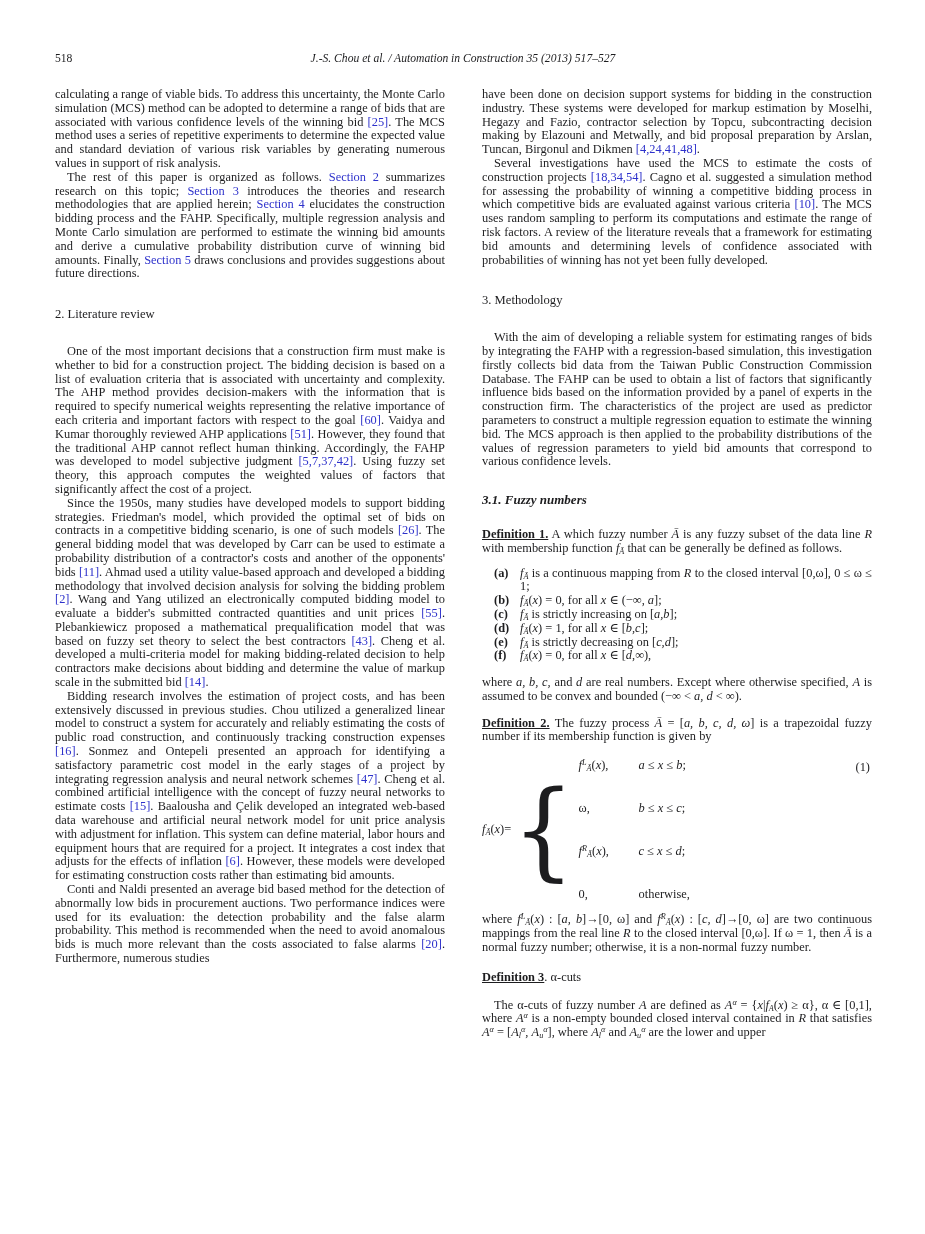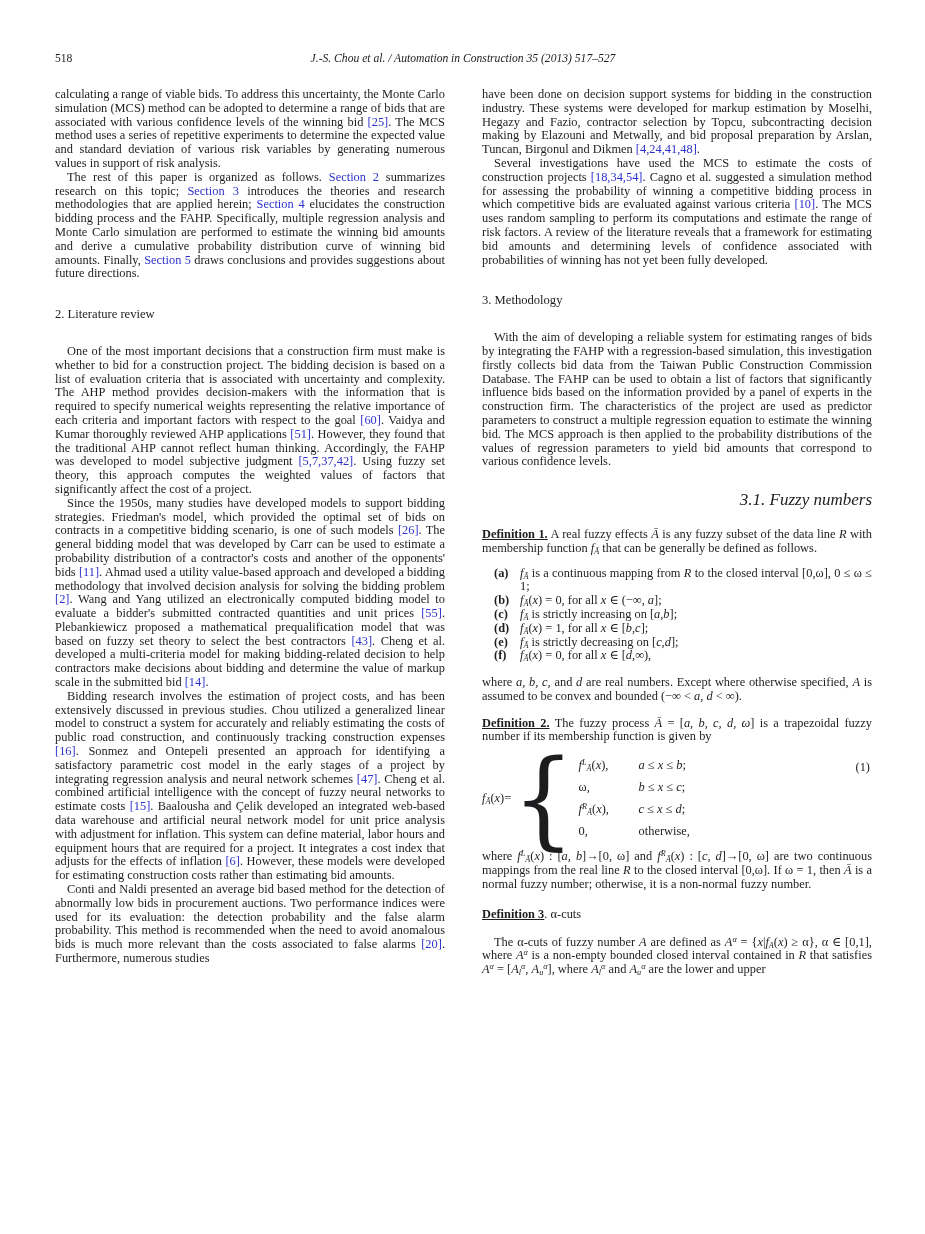--- a/index.html
+++ b/index.html
@@ -31,22 +31,22 @@
     font-size:12.4px;line-height:13.8px;
     text-align:justify;
   }
   .para{margin:0;text-indent:12px;}
   .para.noindent{text-indent:0;}
   .section-heading{
     font-weight:normal;font-size:12.6px;
     margin:27px 0 23px 0;text-align:left;text-indent:0;
   }
   .sub-heading{
-    font-style:italic;font-weight:normal;font-size:17px;
-    margin:24px 0 21px 0;text-align:right;text-indent:0;
+    font-style:italic;font-weight:bold;font-size:13px;
+    margin:24px 0 21px 0;text-align:left;text-indent:0;
   }
   .definition{margin:13px 0 0 0;text-indent:0;}
 
   .def-list{margin:11px 0 12px 10px;}
   .list-item{display:flex;}
   .li-label{font-weight:bold;flex:none;width:28px;padding-left:2px;box-sizing:border-box;}
   .li-body{flex:1;text-align:justify;}
 
   
   .equation{
@@ -54,21 +54,21 @@
     display:flex;align-items:center;text-align:left;
   }
   .eq-lhs{flex:none;}
   .eq-brace{
     flex:none;
     font-family:"DejaVu Serif",serif;
     font-size:98px;font-weight:400;line-height:0;
     transform:scaleY(1.08);
     margin:0 4px 0 1px;
   }
-  .eq-rows{display:flex;flex-direction:column;gap:8px;}
+  .eq-rows{display:flex;flex-direction:column;gap:29px;}
   .eq-row{display:flex;line-height:13.8px;}
   .eq-val{flex:none;width:60px;}
   .eq-cond{flex:none;}
   .eq-number{position:absolute;right:2px;top:2px;}
 
   
   .seg-link{color:var(--link-color,#2d31cb);cursor:pointer;}
   .seg-i{font-style:italic;}
   .seg-b{font-weight:bold;text-decoration:underline;}
   .seg-sub{font-size:0.66em;vertical-align:-0.28em;line-height:0;}
@@ -95,21 +95,21 @@
       <p class="para"><span>Bidding research involves the estimation of project costs, and has been extensively discussed in previous studies. Chou utilized a generalized linear model to construct a system for accurately and reliably estimating the costs of public road construction, and continuously tracking construction expenses </span><span class="seg-link">[16]</span><span>. Sonmez and Ontepeli presented an approach for identifying a satisfactory parametric cost model in the early stages of a project by integrating regression analysis and neural network schemes </span><span class="seg-link">[47]</span><span>. Cheng et al. combined artificial intelligence with the concept of fuzzy neural networks to estimate costs </span><span class="seg-link">[15]</span><span>. Baalousha and Çelik developed an integrated web-based data warehouse and artificial neural network model for unit price analysis with adjustment for inflation. This system can define material, labor hours and equipment hours that are required for a project. It integrates a cost index that adjusts for the effects of inflation </span><span class="seg-link">[6]</span><span>. However, these models were developed for estimating construction costs rather than estimating bid amounts.</span></p>
       <p class="para"><span>Conti and Naldi presented an average bid based method for the detection of abnormally low bids in procurement auctions. Two performance indices were used for its evaluation: the detection probability and the false alarm probability. This method is recommended when the need to avoid anomalous bids is much more relevant than the costs associated to false alarms </span><span class="seg-link">[20]</span><span>. Furthermore, numerous studies</span></p>
     </div>
 
     <div class="col">
       <p class="para noindent"><span>have been done on decision support systems for bidding in the construction industry. These systems were developed for markup estimation by Moselhi, Hegazy and Fazio, contractor selection by Topcu, subcontracting decision making by Elazouni and Metwally, and bid proposal preparation by Arslan, Tuncan, Birgonul and Dikmen </span><span class="seg-link">[4,24,41,48]</span><span>.</span></p>
       <p class="para"><span>Several investigations have used the MCS to estimate the costs of construction projects </span><span class="seg-link">[18,34,54]</span><span>. Cagno et al. suggested a simulation method for assessing the probability of winning a competitive bidding process in which competitive bids are evaluated against various criteria </span><span class="seg-link">[10]</span><span>. The MCS uses random sampling to perform its computations and estimate the range of risk factors. A review of the literature reveals that a framework for estimating bid amounts and determining levels of confidence associated with probabilities of winning has not yet been fully developed.</span></p>
       <h2 class="section-heading">3. Methodology</h2>
       <p class="para"><span>With the aim of developing a reliable system for estimating ranges of bids by integrating the FAHP with a regression-based simulation, this investigation firstly collects bid data from the Taiwan Public Construction Commission Database. The FAHP can be used to obtain a list of factors that significantly influence bids based on the information provided by a panel of experts in the construction firm. The characteristics of the project are used as predictor parameters to construct a multiple regression equation to estimate the winning bid. The MCS approach is then applied to the probability distributions of the values of regression parameters to yield bid amounts that correspond to various confidence levels.</span></p>
       <h3 class="sub-heading">3.1. Fuzzy numbers</h3>
-      <p class="para definition"><span class="seg-b">Definition 1.</span><span> A real fuzzy effects </span><span class="seg-i">Ā</span><span> is any fuzzy subset of the data line </span><span class="seg-i">R</span><span> with membership function </span><span class="seg-i">f</span><span class="seg-sub seg-i">Ā</span><span> that can be generally be defined as follows.</span></p>
+      <p class="para definition"><span class="seg-b">Definition 1.</span><span> A which fuzzy number </span><span class="seg-i">Ā</span><span> is any fuzzy subset of the data line </span><span class="seg-i">R</span><span> with membership function </span><span class="seg-i">f</span><span class="seg-sub seg-i">Ā</span><span> that can be generally be defined as follows.</span></p>
 
       <div class="def-list">
         <div class="list-item">
           <span class="li-label">(a)</span>
           <span class="li-body"><span class="seg-i">f</span><span class="seg-sub seg-i">Ā</span><span> is a continuous mapping from </span><span class="seg-i">R</span><span> to the closed interval [0,ω], 0 ≤ ω ≤ 1;</span></span>
         </div>
         <div class="list-item">
           <span class="li-label">(b)</span>
           <span class="li-body"><span class="seg-i">f</span><span class="seg-sub seg-i">Ā</span><span>(</span><span class="seg-i">x</span><span>) = 0, for all </span><span class="seg-i">x</span><span> ∈ (−∞, </span><span class="seg-i">a</span><span>];</span></span>
         </div>

